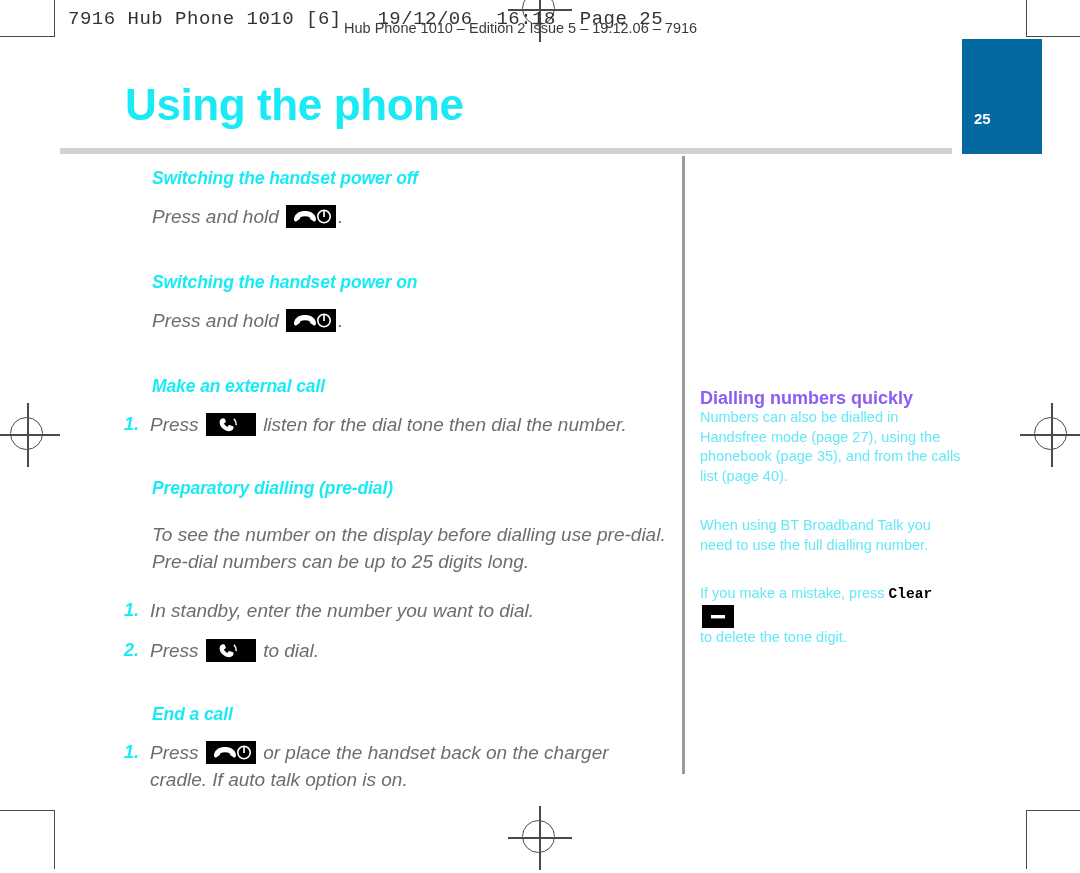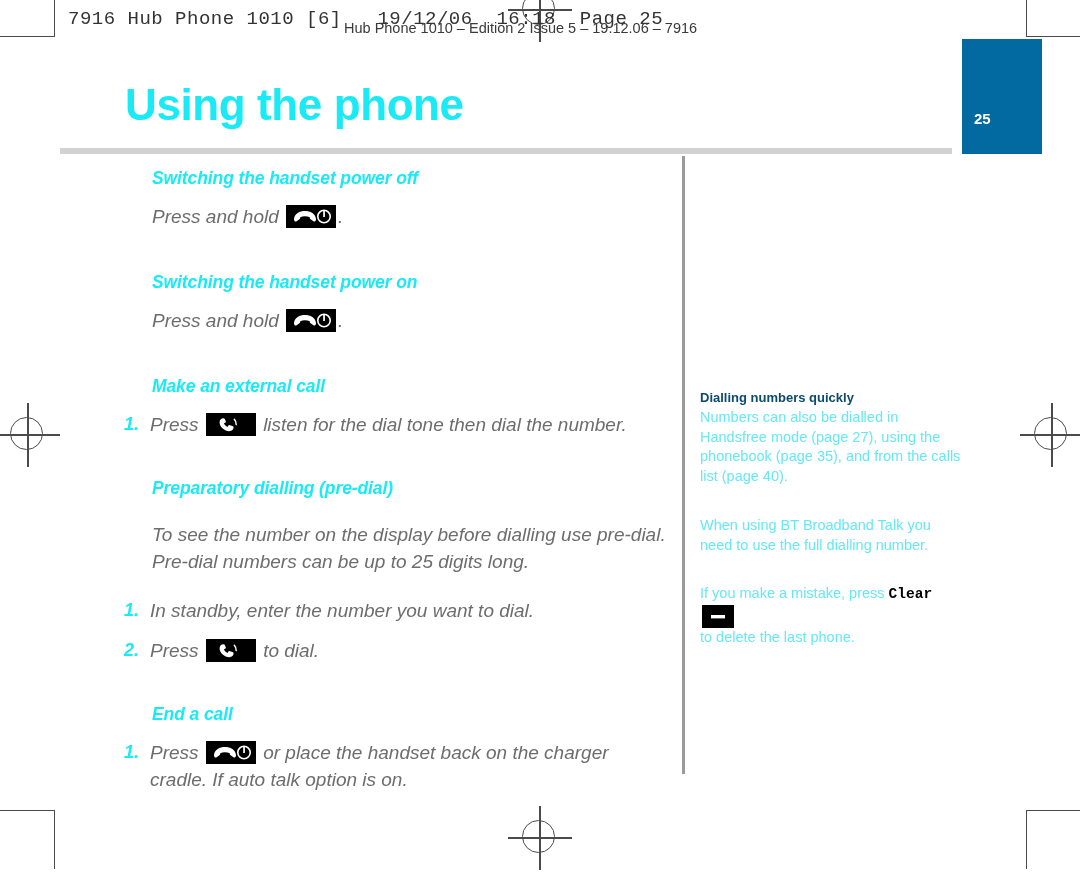--- a/index.html
+++ b/index.html
@@ -190,23 +190,23 @@
   .keybox svg { display: block; }
 
   
   .side-col {
     position: absolute;
     left: 700px;
     top: 388px;
     width: 264px;
   }
   .side-head {
-    color: #0c4a6e;
-    font-weight: bold;
-    font-size: 13px;
+    color: #8b5cf6;
+    font-weight: bold;
+    font-size: 18px;
     margin: 0;
     line-height: 20px;
   }
   .side-text {
     color: #66e8f7;
     font-size: 14.5px;
     line-height: 19.5px;
     margin: 0;
   }
   .side-block { margin-bottom: 0; }
@@ -336,18 +336,18 @@
       <div class="side-text">Numbers can also be dialled in Handsfree mode (page 27), using the phonebook (page 35), and from the calls list (page 40).</div>
     </div>
 
     <div class="side-block" style="margin-bottom:29px;">
       <div class="side-text">When using BT Broadband Talk you need to use the full dialling number.</div>
     </div>
 
     <div class="side-block">
       <div class="side-text"><span>If you make a mistake, press </span><span class="side-strong">Clear</span><span class="keybox-sm"><svg width="22" height="15" viewBox="0 0 22 15">
               <rect x="4" y="6" width="14" height="3.4" fill="#ffffff"></rect>
-            </svg></span><br><span>to delete the last phone.</span></div>
+            </svg></span><br><span>to delete the tone digit.</span></div>
     </div>
 
   </div>
 
 </div>
 
 </body></html>

